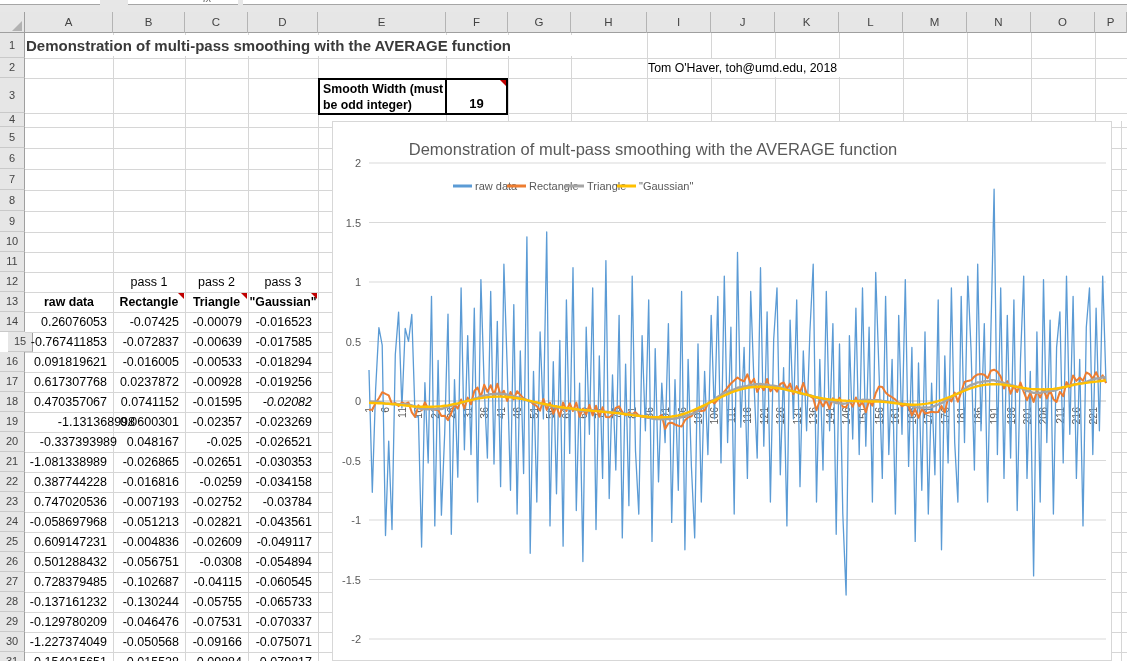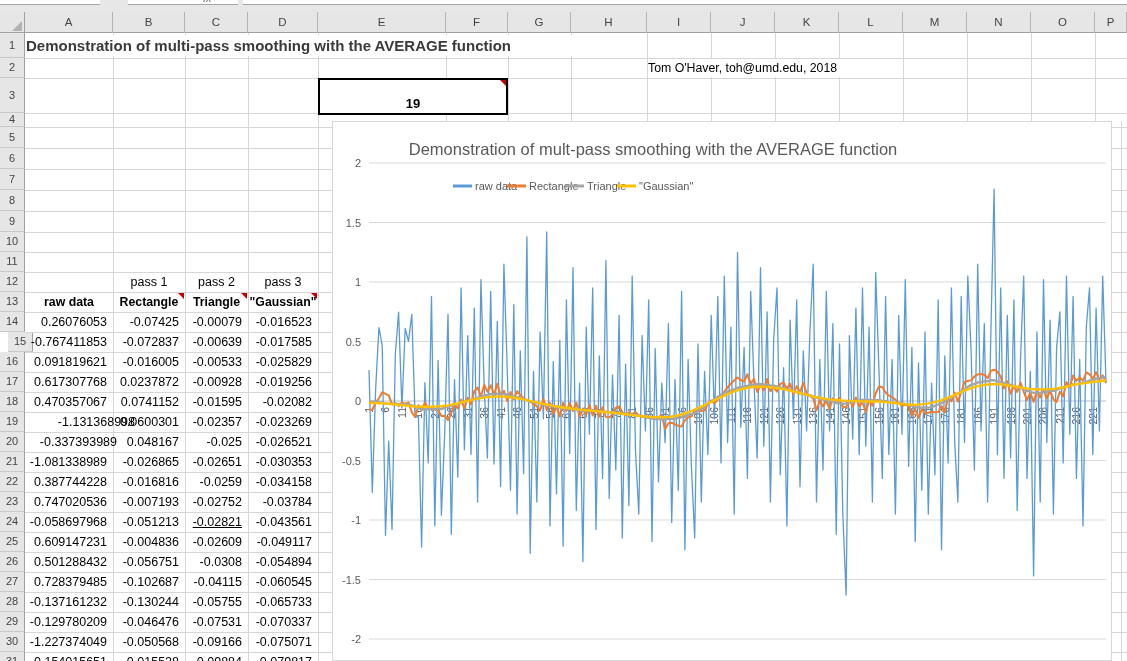--- a/index.html
+++ b/index.html
@@ -134,20 +134,21 @@
       <line x1="25" y1="592.5" x2="1127" y2="592.5" stroke="#d6d6d6" stroke-width="1"></line>
       <line x1="25" y1="612.5" x2="1127" y2="612.5" stroke="#d6d6d6" stroke-width="1"></line>
       <line x1="25" y1="632.5" x2="1127" y2="632.5" stroke="#d6d6d6" stroke-width="1"></line>
       <line x1="25" y1="652.5" x2="1127" y2="652.5" stroke="#d6d6d6" stroke-width="1"></line>
     </svg>
 
   <div id="a1-title" class="cell">Demonstration of multi-pass smoothing with the AVERAGE function</div>
   <div id="i2-author" class="cell">Tom O'Haver, toh@umd.edu, 2018</div>
 
   <div id="smooth-box">
+    <div id="smooth-label">Smooth Width (must be odd integer)</div>
     <div id="smooth-value">
       <span>19</span>
       <span class="tri"></span>
     </div>
   </div>
 
   <div id="cells">
       <div class="cell ctr" style="left: 114px; top: 273px; width: 70px; height: 19px; line-height: 18px;">pass 1</div>
       <div class="cell ctr" style="left: 186px; top: 273px; width: 61px; height: 19px; line-height: 18px;">pass 2</div>
       <div class="cell ctr" style="left: 249px; top: 273px; width: 68px; height: 19px; line-height: 18px;">pass 3</div>
@@ -159,29 +160,29 @@
       <div class="cell num" style="left: 114px; top: 313px; width: 70px; height: 19px; line-height: 18px;">-0.07425</div>
       <div class="cell num" style="left: 186px; top: 313px; width: 61px; height: 19px; line-height: 18px;">-0.00079</div>
       <div class="cell num" style="left: 249px; top: 313px; width: 68px; height: 19px; line-height: 18px;">-0.016523</div>
       <div class="cell num" style="left: 26px; top: 333px; width: 86px; height: 19px; line-height: 18px;">-0.767411853</div>
       <div class="cell num" style="left: 114px; top: 333px; width: 70px; height: 19px; line-height: 18px;">-0.072837</div>
       <div class="cell num" style="left: 186px; top: 333px; width: 61px; height: 19px; line-height: 18px;">-0.00639</div>
       <div class="cell num" style="left: 249px; top: 333px; width: 68px; height: 19px; line-height: 18px;">-0.017585</div>
       <div class="cell num" style="left: 26px; top: 353px; width: 86px; height: 19px; line-height: 18px;">0.091819621</div>
       <div class="cell num" style="left: 114px; top: 353px; width: 70px; height: 19px; line-height: 18px;">-0.016005</div>
       <div class="cell num" style="left: 186px; top: 353px; width: 61px; height: 19px; line-height: 18px;">-0.00533</div>
-      <div class="cell num" style="left: 249px; top: 353px; width: 68px; height: 19px; line-height: 18px;">-0.025829</div>
+      <div class="cell num" style="left: 249px; top: 353px; width: 68px; height: 19px; line-height: 18px;">-0.018294</div>
       <div class="cell num" style="left: 26px; top: 373px; width: 86px; height: 19px; line-height: 18px;">0.617307768</div>
       <div class="cell num" style="left: 114px; top: 373px; width: 70px; height: 19px; line-height: 18px;">0.0237872</div>
       <div class="cell num" style="left: 186px; top: 373px; width: 61px; height: 19px; line-height: 18px;">-0.00928</div>
       <div class="cell num" style="left: 249px; top: 373px; width: 68px; height: 19px; line-height: 18px;">-0.019256</div>
       <div class="cell num" style="left: 26px; top: 393px; width: 86px; height: 19px; line-height: 18px;">0.470357067</div>
       <div class="cell num" style="left: 114px; top: 393px; width: 70px; height: 19px; line-height: 18px;">0.0741152</div>
       <div class="cell num" style="left: 186px; top: 393px; width: 61px; height: 19px; line-height: 18px;">-0.01595</div>
-      <div class="cell num" style="left: 249px; top: 393px; width: 68px; height: 19px; line-height: 18px;">-0.02082</div>
+      <div class="cell num" style="left: 249px; top: 393px; width: 68px; height: 19px; line-height: 18px; font-style: italic;">-0.02082</div>
       <div class="cell num" style="left: 26px; top: 413px; width: 86px; height: 19px; line-height: 18px; margin-left: 28px;">-1.131368998</div>
       <div class="cell num" style="left: 114px; top: 413px; width: 70px; height: 19px; line-height: 18px;">0.0600301</div>
       <div class="cell num" style="left: 186px; top: 413px; width: 61px; height: 19px; line-height: 18px;">-0.02357</div>
       <div class="cell num" style="left: 249px; top: 413px; width: 68px; height: 19px; line-height: 18px;">-0.023269</div>
       <div class="cell num" style="left: 26px; top: 433px; width: 96px; height: 19px; line-height: 18px;">-0.337393989</div>
       <div class="cell num" style="left: 114px; top: 433px; width: 70px; height: 19px; line-height: 18px;">0.048167</div>
       <div class="cell num" style="left: 186px; top: 433px; width: 61px; height: 19px; line-height: 18px;">-0.025</div>
       <div class="cell num" style="left: 249px; top: 433px; width: 68px; height: 19px; line-height: 18px;">-0.026521</div>
       <div class="cell num" style="left: 26px; top: 453px; width: 86px; height: 19px; line-height: 18px;">-1.081338989</div>
       <div class="cell num" style="left: 114px; top: 453px; width: 70px; height: 19px; line-height: 18px;">-0.026865</div>
@@ -190,21 +191,21 @@
       <div class="cell num" style="left: 26px; top: 473px; width: 86px; height: 19px; line-height: 18px;">0.387744228</div>
       <div class="cell num" style="left: 114px; top: 473px; width: 70px; height: 19px; line-height: 18px;">-0.016816</div>
       <div class="cell num" style="left: 186px; top: 473px; width: 61px; height: 19px; line-height: 18px;">-0.0259</div>
       <div class="cell num" style="left: 249px; top: 473px; width: 68px; height: 19px; line-height: 18px;">-0.034158</div>
       <div class="cell num" style="left: 26px; top: 493px; width: 86px; height: 19px; line-height: 18px;">0.747020536</div>
       <div class="cell num" style="left: 114px; top: 493px; width: 70px; height: 19px; line-height: 18px;">-0.007193</div>
       <div class="cell num" style="left: 186px; top: 493px; width: 61px; height: 19px; line-height: 18px;">-0.02752</div>
       <div class="cell num" style="left: 249px; top: 493px; width: 68px; height: 19px; line-height: 18px;">-0.03784</div>
       <div class="cell num" style="left: 26px; top: 513px; width: 86px; height: 19px; line-height: 18px;">-0.058697968</div>
       <div class="cell num" style="left: 114px; top: 513px; width: 70px; height: 19px; line-height: 18px;">-0.051213</div>
-      <div class="cell num" style="left: 186px; top: 513px; width: 61px; height: 19px; line-height: 18px; text-decoration: underline;">-0.02821</div>
+      <div class="cell num" style="left: 186px; top: 513px; width: 61px; height: 19px; line-height: 18px;">-0.02821</div>
       <div class="cell num" style="left: 249px; top: 513px; width: 68px; height: 19px; line-height: 18px;">-0.043561</div>
       <div class="cell num" style="left: 26px; top: 533px; width: 86px; height: 19px; line-height: 18px;">0.609147231</div>
       <div class="cell num" style="left: 114px; top: 533px; width: 70px; height: 19px; line-height: 18px;">-0.004836</div>
       <div class="cell num" style="left: 186px; top: 533px; width: 61px; height: 19px; line-height: 18px;">-0.02609</div>
       <div class="cell num" style="left: 249px; top: 533px; width: 68px; height: 19px; line-height: 18px;">-0.049117</div>
       <div class="cell num" style="left: 26px; top: 553px; width: 86px; height: 19px; line-height: 18px;">0.501288432</div>
       <div class="cell num" style="left: 114px; top: 553px; width: 70px; height: 19px; line-height: 18px;">-0.056751</div>
       <div class="cell num" style="left: 186px; top: 553px; width: 61px; height: 19px; line-height: 18px;">-0.0308</div>
       <div class="cell num" style="left: 249px; top: 553px; width: 68px; height: 19px; line-height: 18px;">-0.054894</div>
       <div class="cell num" style="left: 26px; top: 573px; width: 86px; height: 19px; line-height: 18px;">0.728379485</div>

